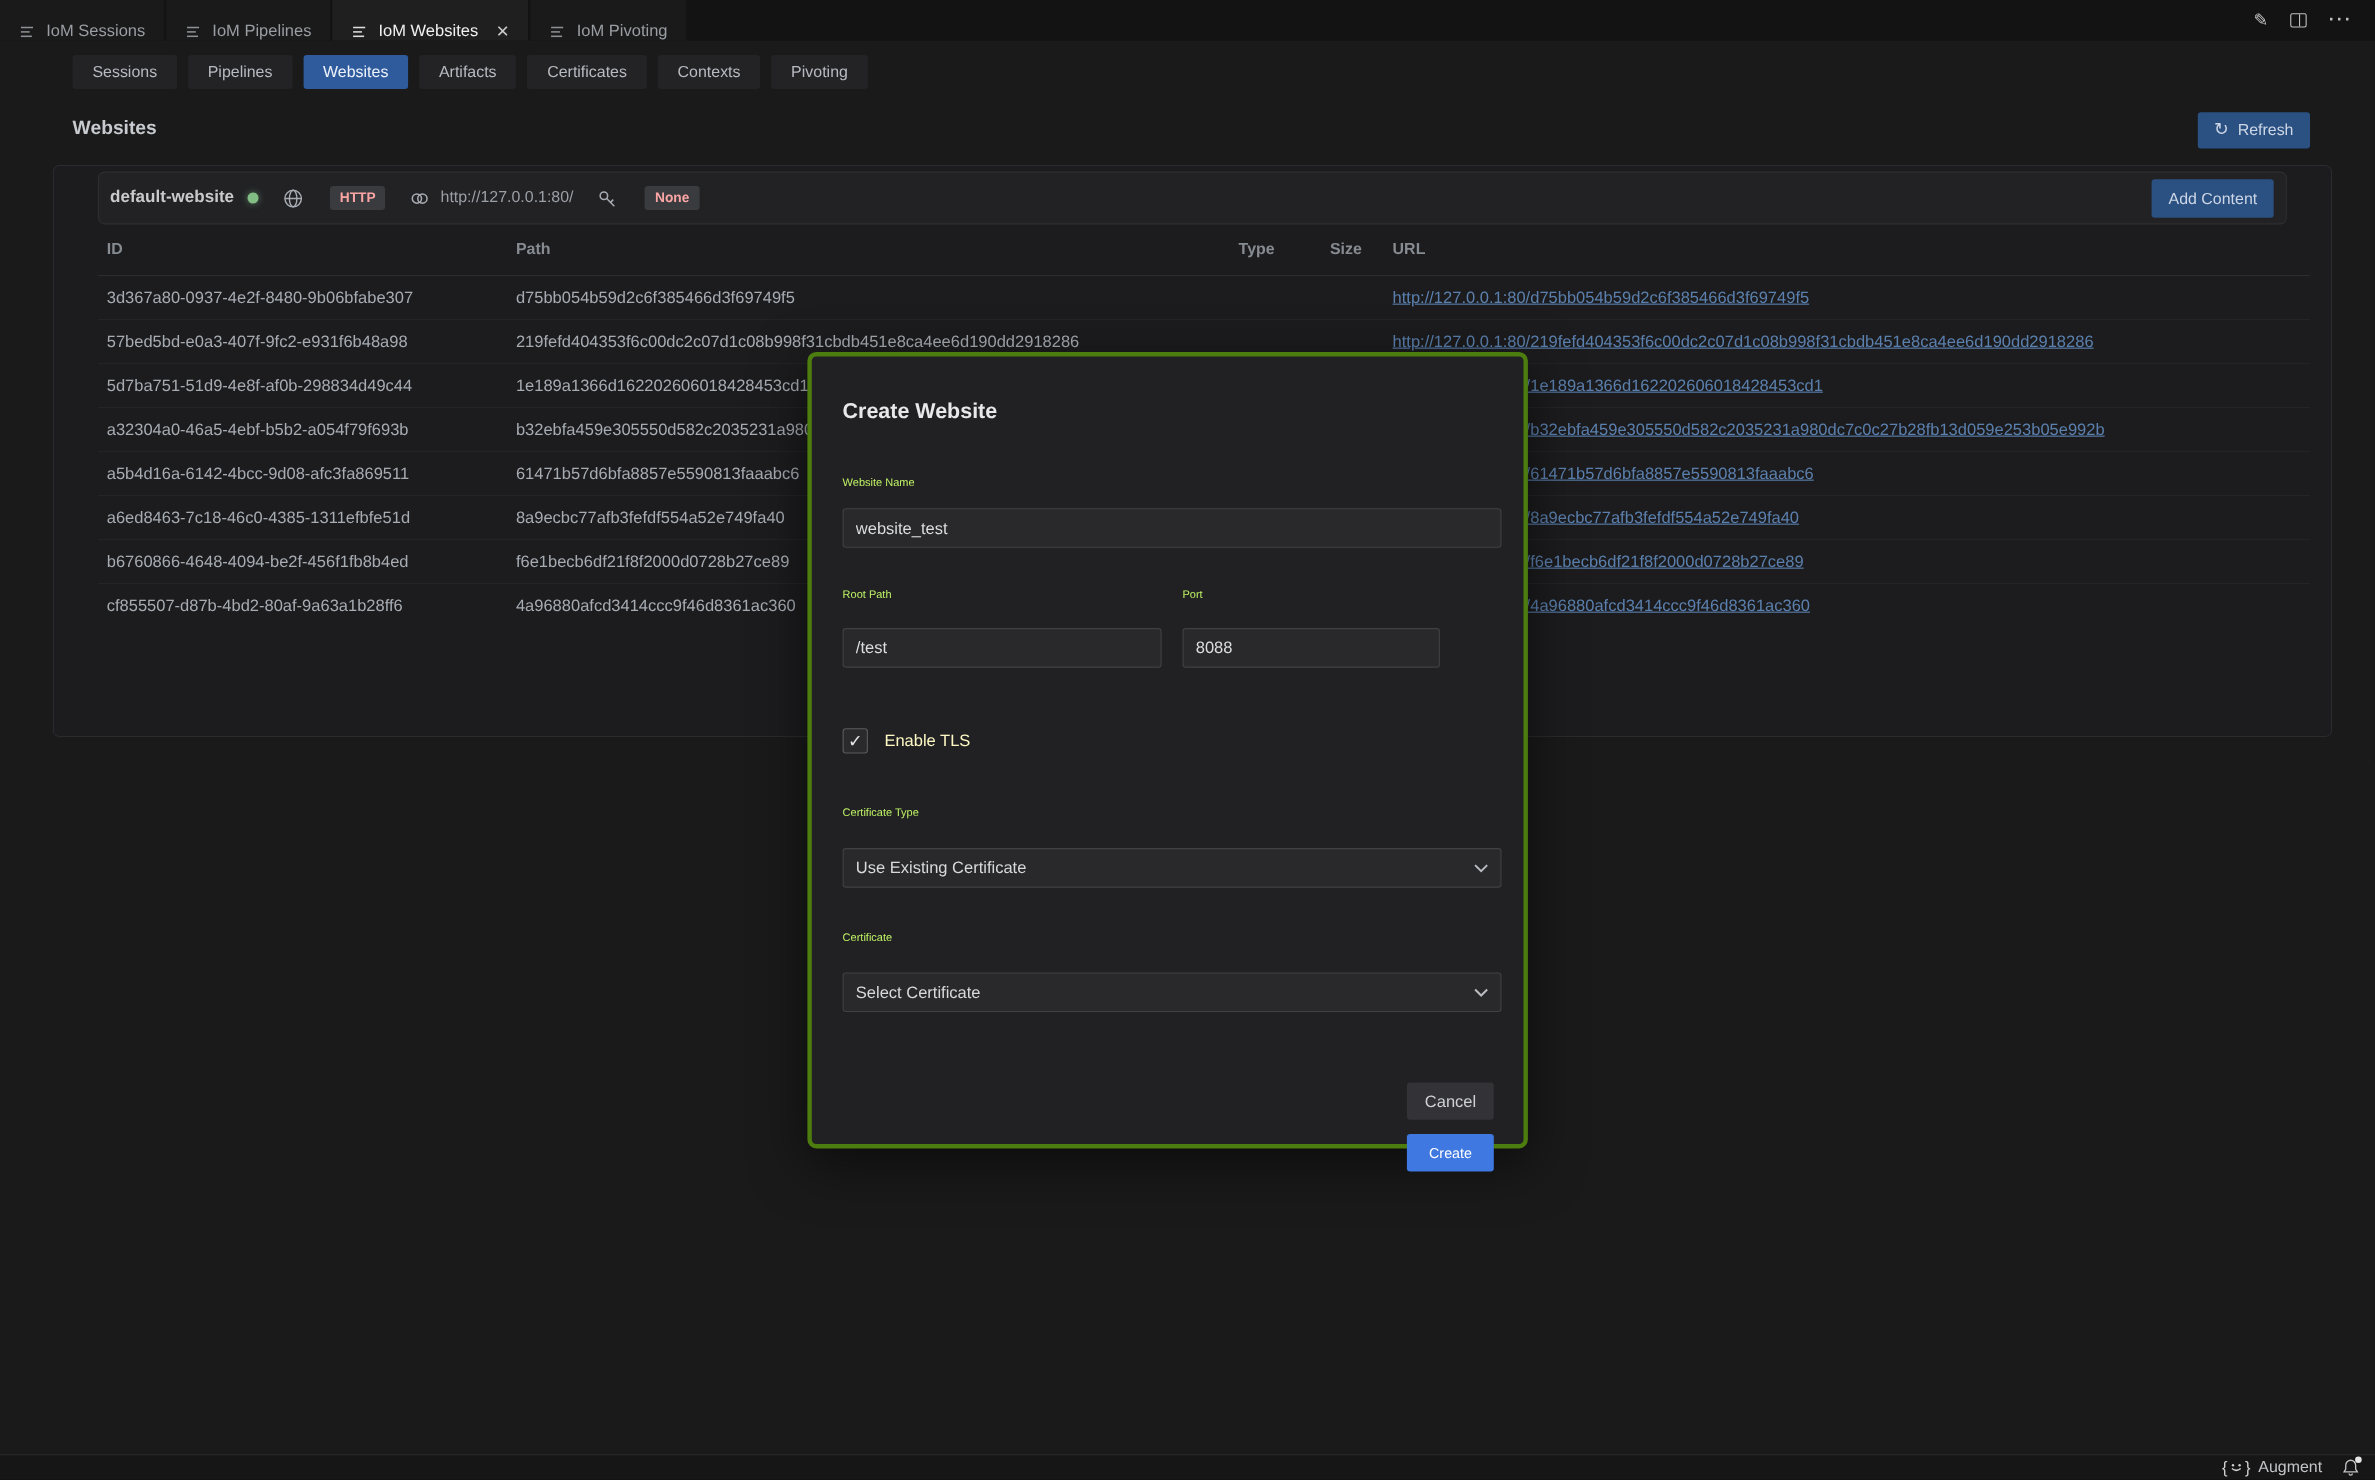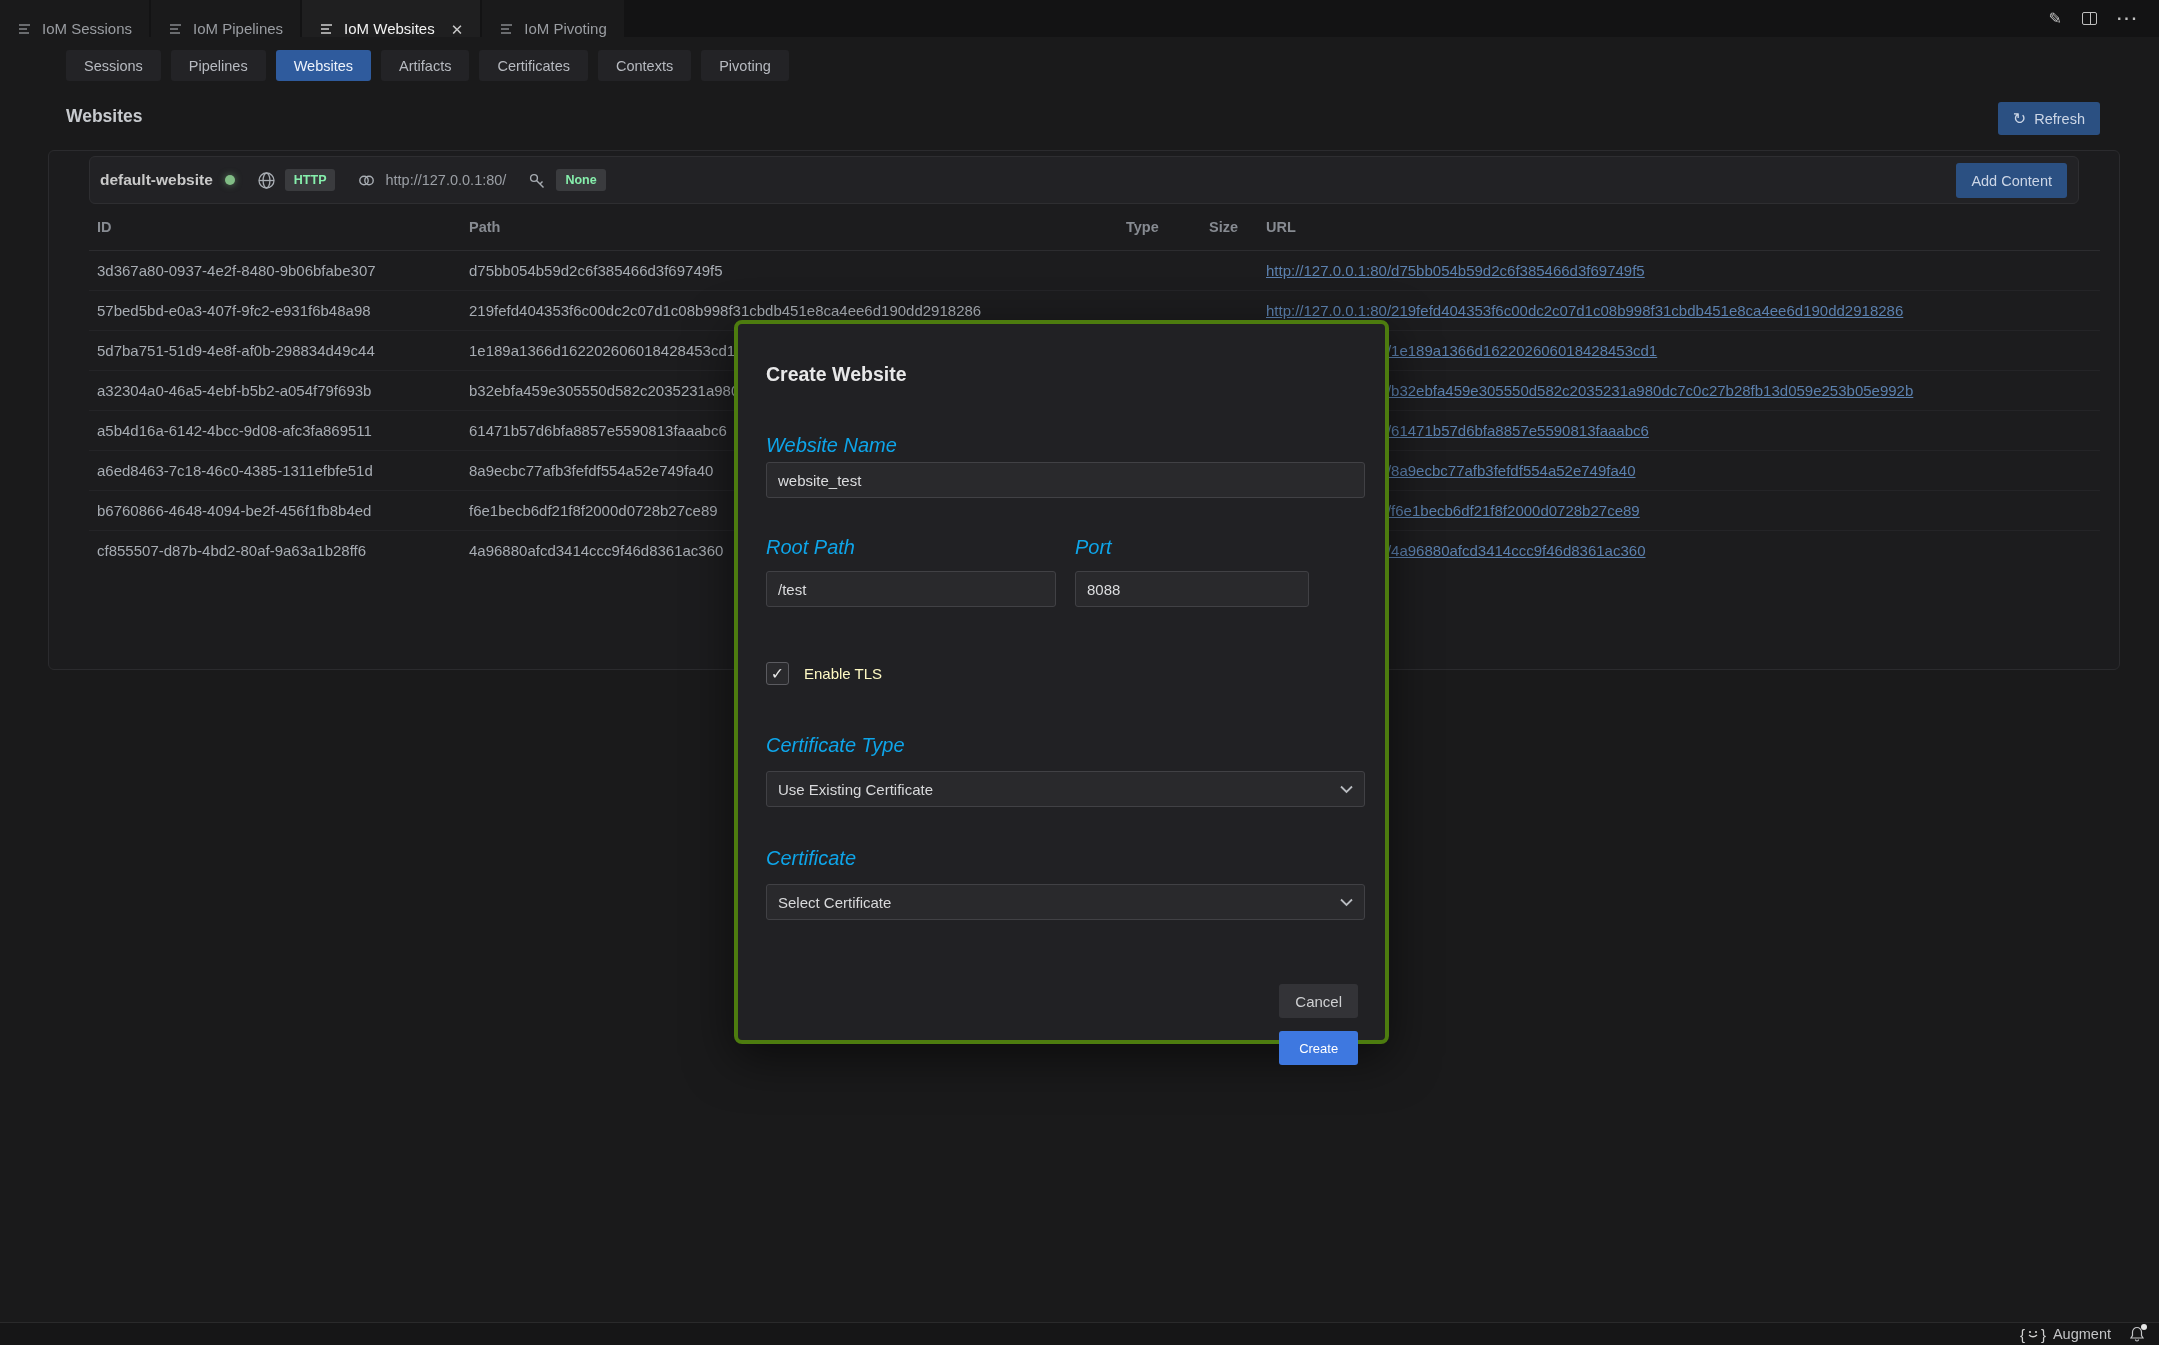--- a/index.html
+++ b/index.html
@@ -45,39 +45,39 @@
   .listener-name{font-size:14px;color:#d6d6d6;letter-spacing:.5px;}
   .conn-icon{margin:0 14px 0 16px;display:inline-flex;color:#8b9096;}
   .listener-host{font-size:15px;color:#8d9298;}
   .dot{width:11px;height:11px;border-radius:50%;background:#81bd85;margin-left:17px;
     box-shadow:0 0 7px rgba(129,189,133,.55);}
   .site-band{position:relative;margin:5px 40px 0;height:48px;background:#222225;
     border:1px solid #2e2e31;border-radius:6px;display:flex;align-items:center;padding:0 10px;}
   .site-name{font-size:15.5px;font-weight:bold;color:#c9c9c9;margin-right:12px;}
   .site-band .dot{margin-left:0;width:10px;height:10px;}
   .band-icon{display:inline-flex;color:#a7acb2;margin-left:22px;}
-  .badge{background:#3a3b3e;color:#86efac;font-size:12.5px;font-weight:bold;
-    border-radius:3px;padding:4px 9px;margin-left:9px;}
+  .badge{background:#3a3b3e;color:#fca5a5;font-size:12.5px;font-weight:bold;
+    border-radius:3px;padding:4px 9px;margin-left:24px;}
   .site-url{font-size:14.5px;color:#9b9fa5;margin-left:9px;}
 
   
   .tbl{margin:0 19px 0 40px;}
   .trow{display:grid;grid-template-columns:372px 657px 83px 57px 1fr;align-items:center;height:40px;}
   .trow > div{padding-left:8px;overflow:hidden;white-space:nowrap;}
   .thead{height:46px;font-size:14.5px;font-weight:bold;color:#878b92;}
   .tbody .trow{border-top:1px solid #242427;font-size:15px;color:#a7acb3;}
   .tbody .trow:first-child{border-top:1px solid #2c2c2f;}
   .cell-url a{color:#5b80ae;text-decoration:underline;}
   .cell-url{overflow:visible !important;}
 
   
   .modal{position:absolute;left:734px;top:320px;width:655px;height:724px;background:#212124;
     border:4px solid #4d7c0f;border-radius:8px;box-shadow:0 14px 48px rgba(0,0,0,.55);padding:0 28px;}
   .modal h2{margin:0;position:absolute;top:39px;left:28px;font-size:19.5px;color:#e8e8e9;}
-  .mlabel{position:absolute;left:28px;font-size:20px;color:#0ea5e9;font-style:italic;}
+  .mlabel{position:absolute;left:28px;font-size:10px;color:#bef264;}
   .minput{position:absolute;height:36px;background:#29292c;border:1px solid #414145;
     border-radius:3px;color:#dcdddf;font-size:15px;font-family:inherit;padding:0 11px;outline:none;}
   .mselect{position:absolute;height:36px;background:#29292c;border:1px solid #414145;border-radius:3px;
     color:#d8d9db;font-size:15px;display:flex;align-items:center;padding:0 11px;cursor:pointer;}
   .mselect svg{margin-left:auto;color:#b9bcc1;}
   .chk-row{position:absolute;top:660px;left:28px;display:flex;align-items:center;gap:15px;}
   .chk{width:23px;height:23px;background:#2a2a2d;border:1px solid #5b5b60;border-radius:3px;
     display:flex;align-items:center;justify-content:center;color:#e8e8e8;font-size:16px;cursor:pointer;}
   .chk-label{font-size:15px;color:#fef9c3;} 
   .mfooter{position:absolute;right:27px;top:660px;display:flex;gap:13px;flex-direction:column;}

